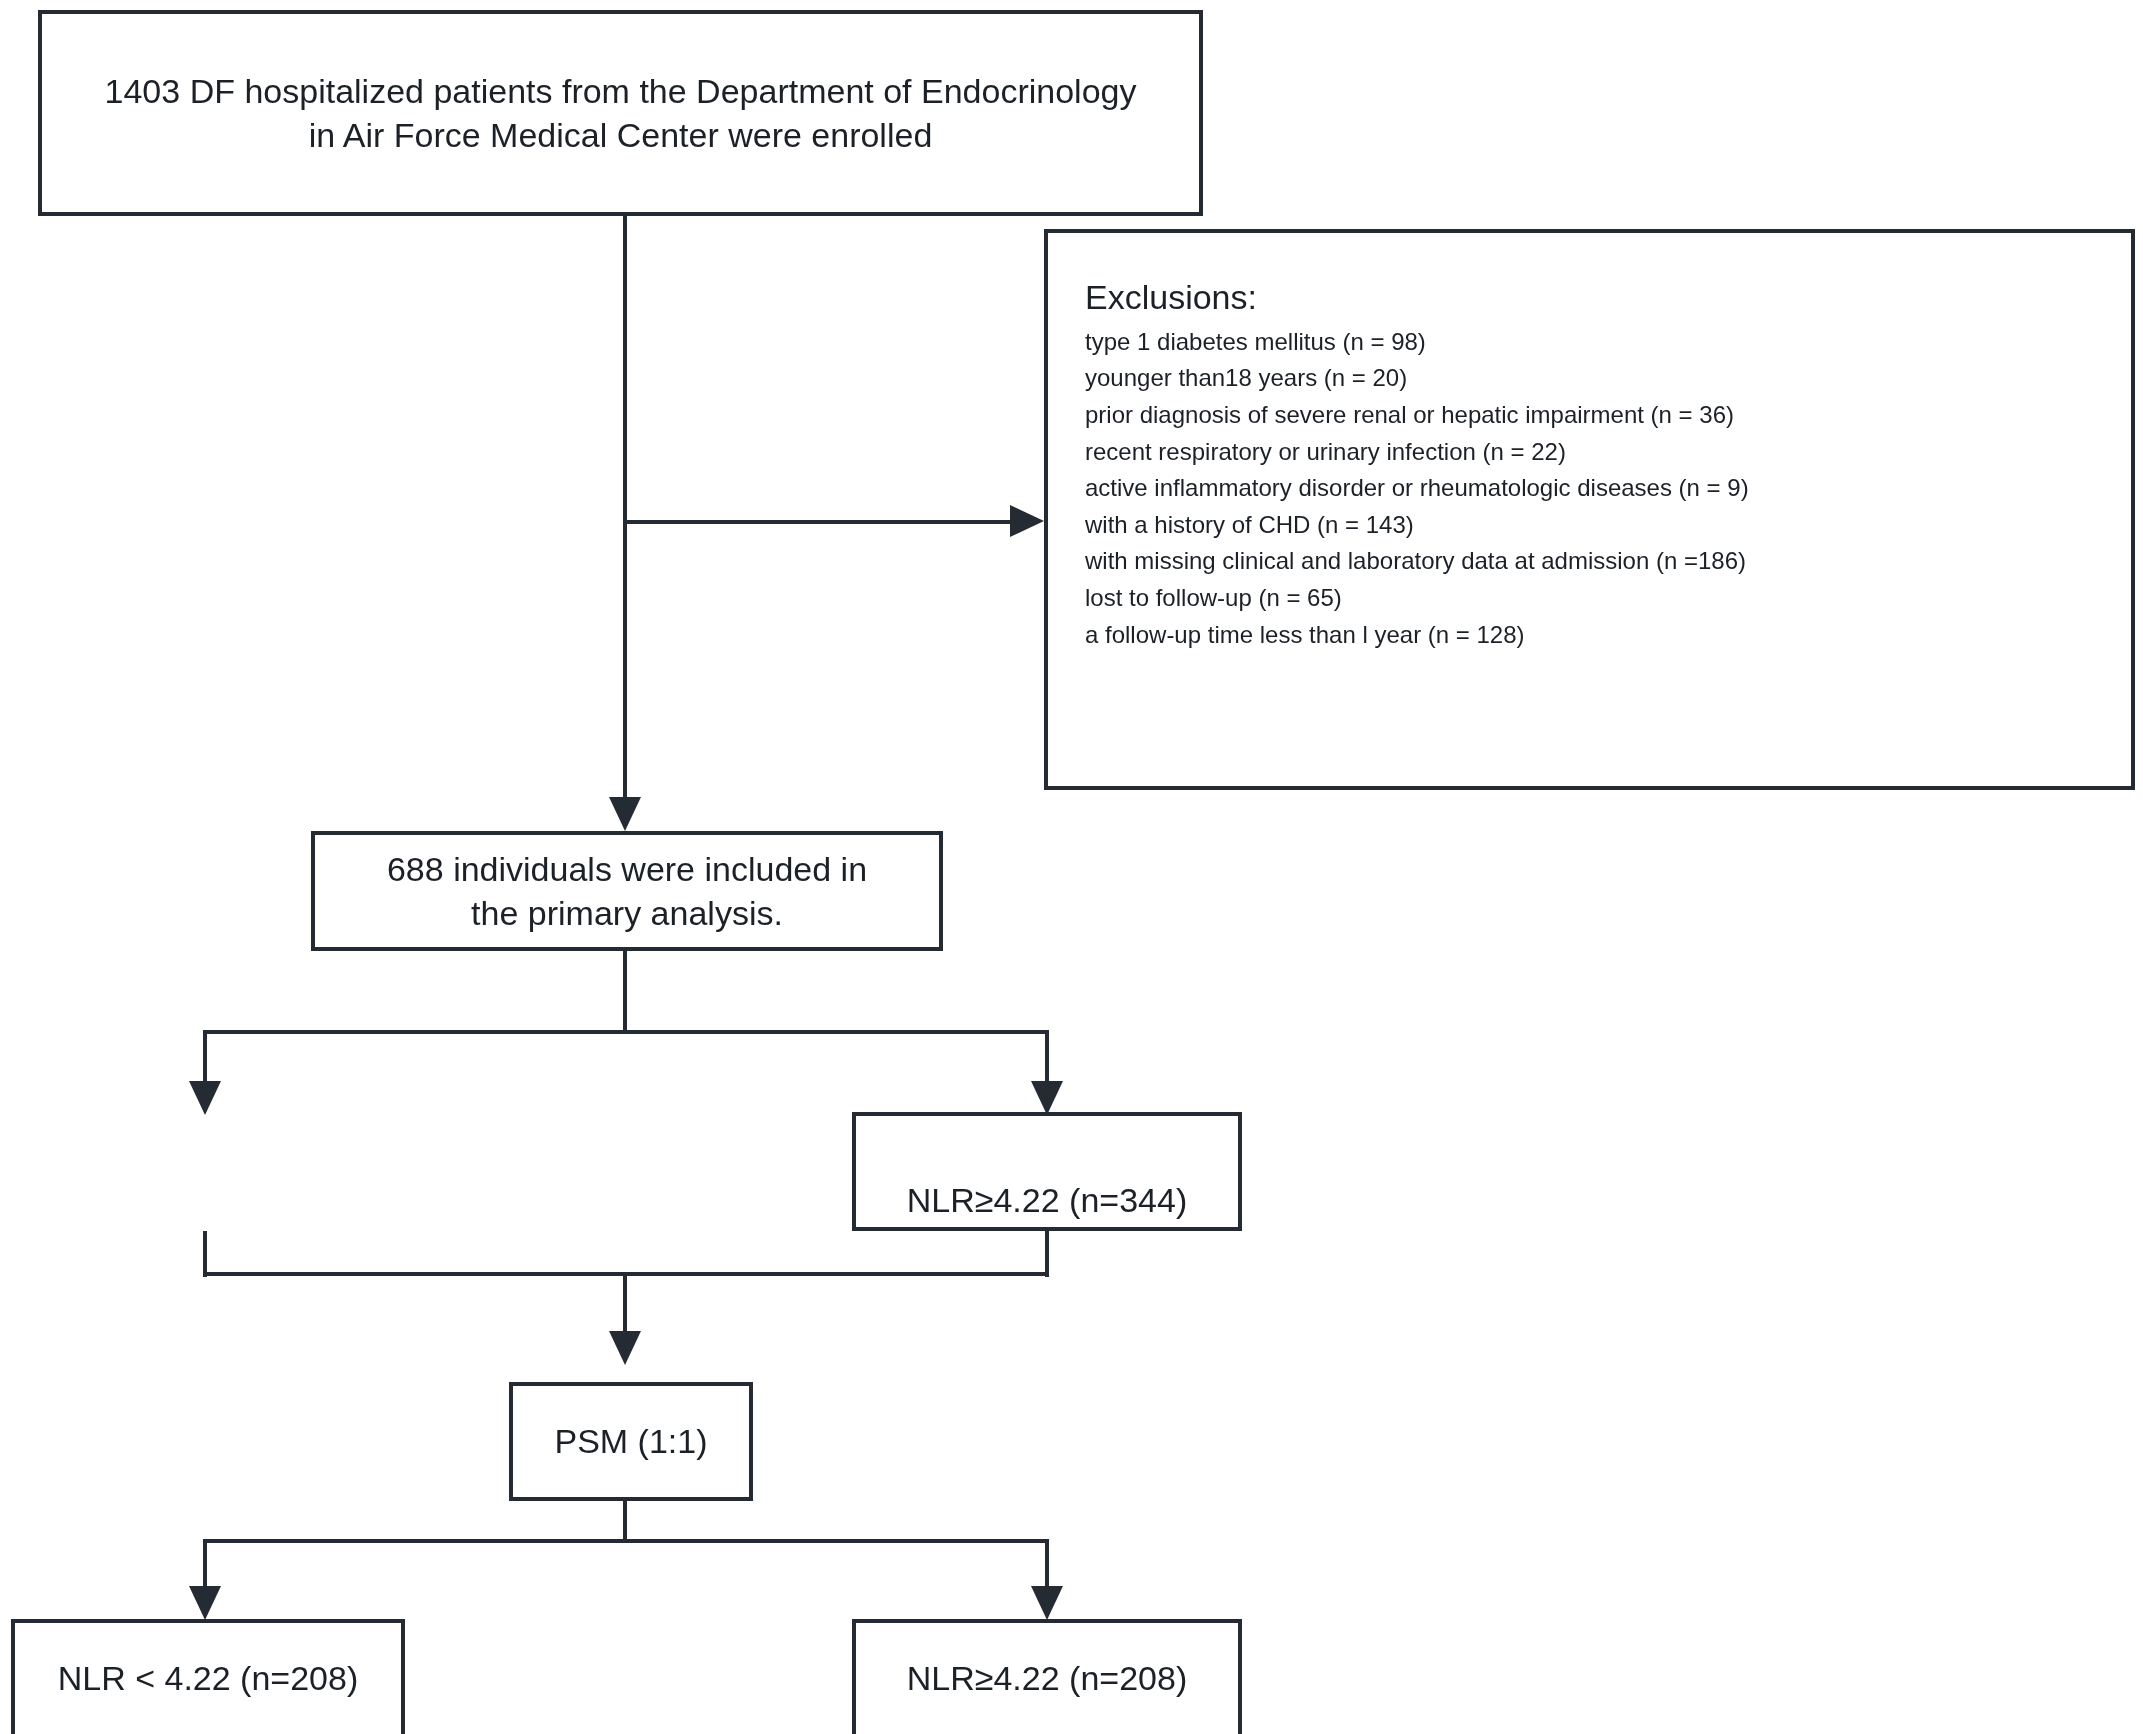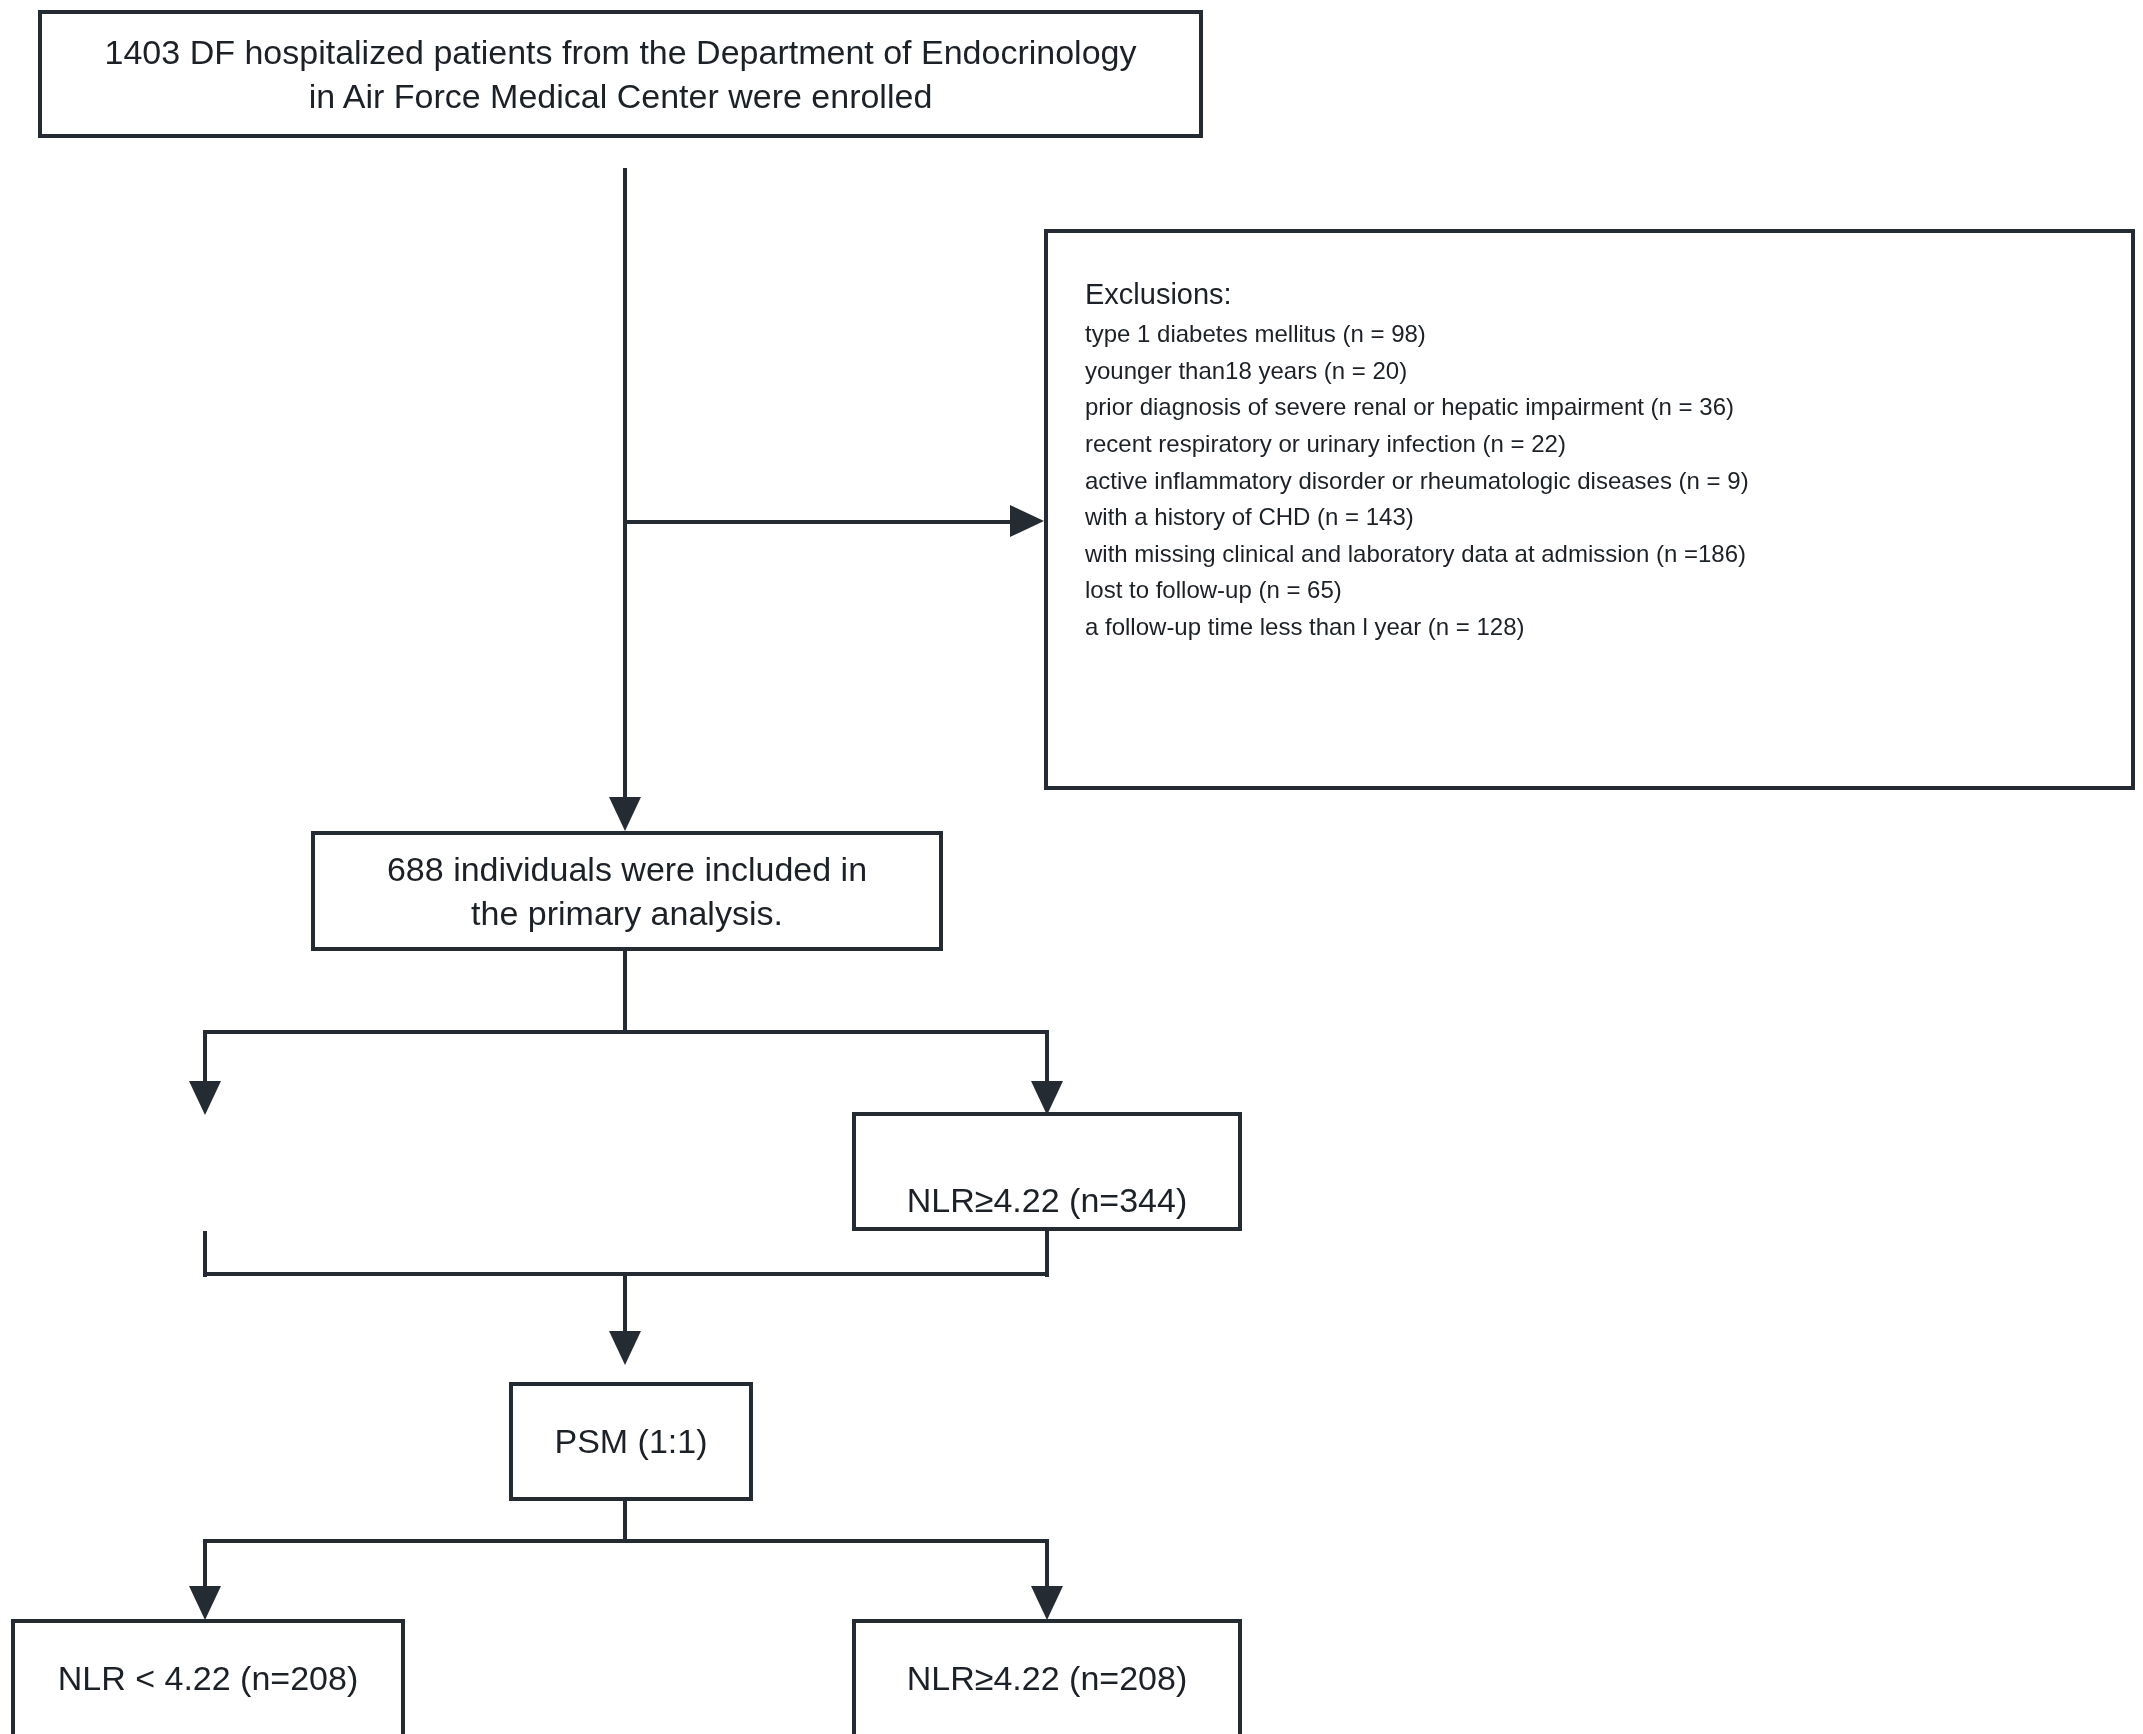--- a/index.html
+++ b/index.html
@@ -35,21 +35,21 @@
     display: block;
     white-space: pre-line;
   }
   
   #exclusions-box {
     display: block;
     text-align: left;
     padding: 39px 25.4px 25.4px 37px;
   }
   #exclusions-box .excl-title {
-    font-size: 29px;
+    font-size: 34px;
     line-height: 1.525;
     color: #1c2127;
   }
   #exclusions-box .excl-line {
     font-size: 24px;
     line-height: 1.525;
     color: #1c2127;
     white-space: nowrap;
   }
   
@@ -82,21 +82,21 @@
     border-bottom: 16px solid transparent;
     border-left: 34px solid #252b33;
     z-index: 3;
   }
 </style>
 </head>
 <body>
 
 <div id="canvas">
 
-  <div class="node" id="enrollment-box" style="left:38px; top:10.2px; width:1165px; height:128px;">
+  <div class="node" id="enrollment-box" style="left:38px; top:10.2px; width:1165px; height:206px;">
     <span class="node-text">1403 DF hospitalized patients from the Department of Endocrinology
 in Air Force Medical Center were enrolled</span>
   </div>
 
   <div class="vline" style="left:623px; top:168px; height:629px;"></div>
   <div class="arrow-down" style="left:609px; top:797px;"></div>
 
   <div class="hline" style="left:623px; top:520px; width:387px;"></div>
   <div class="arrow-right" style="left:1010px; top:505px;"></div>
 

